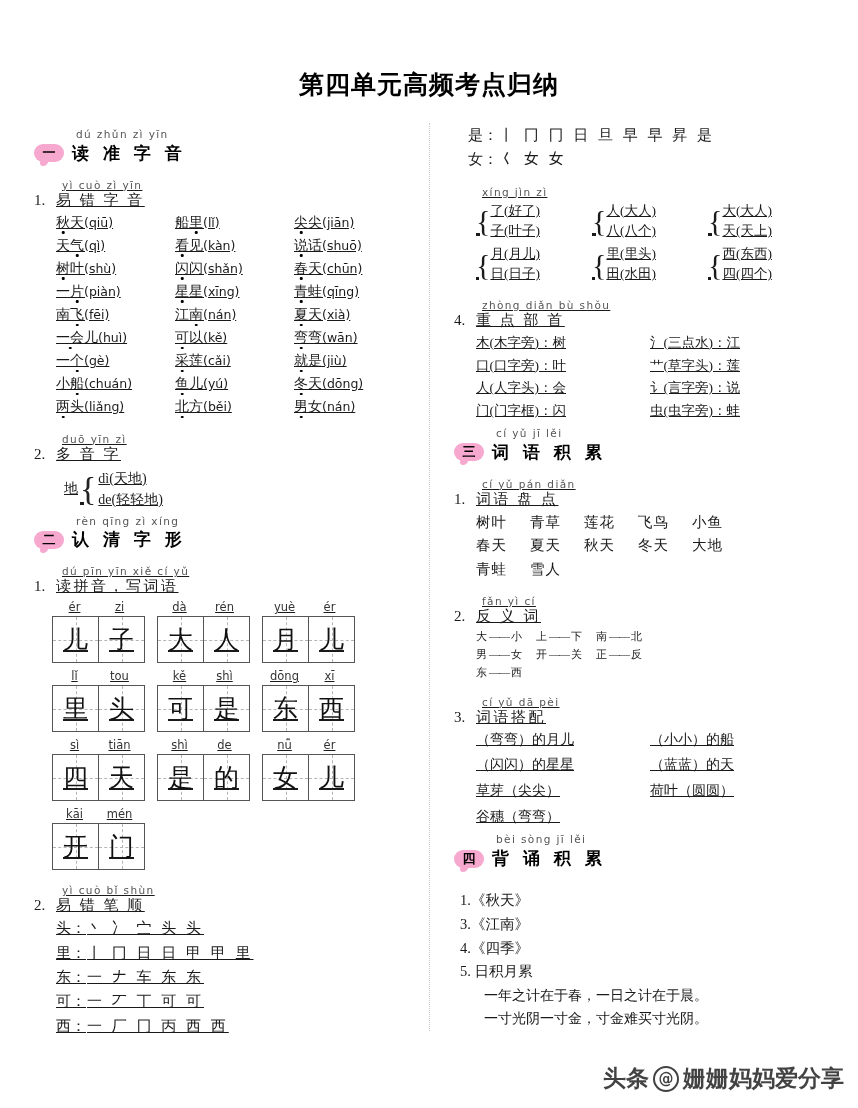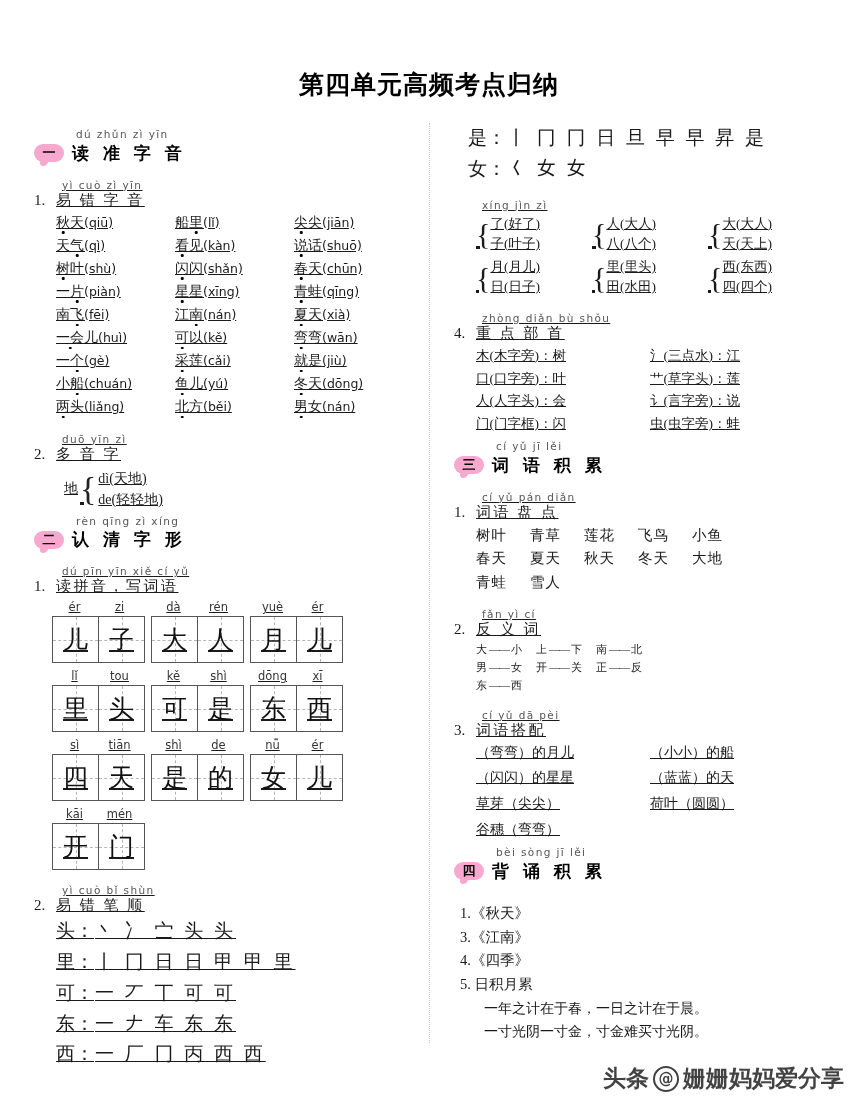--- a/index.html
+++ b/index.html
@@ -167,21 +167,21 @@
     font-family: "Liberation Serif", serif;
     color: #222;
     margin-right: 2px;
   }
   .duoyin .rows div { line-height: 1.5; white-space: nowrap; }
 
   
   .tzg-block { margin: 4px 0 0 18px; }
   .tzg-row {
     display: flex;
-    gap: 6px;
+    gap: 12px;
     margin-bottom: 6px;
   }
   .tzg-group { }
   .tzg-pylabels {
     display: flex;
     font-family: "DejaVu Sans", "Liberation Sans", sans-serif;
     font-size: 11.5px;
     color: #333;
     margin-bottom: 2px;
   }
@@ -214,21 +214,21 @@
   }
   .tzg-cell::after {
     content: "";
     position: absolute;
     top: 0; bottom: 0; left: 50%;
     border-left: 1px dashed #b5b5b5;
   }
   .tzg-char { position: relative; z-index: 2; }
 
   
-  .strokes { margin: 1px 0 0 22px; font-size: 19px; }
+  .strokes { margin: 1px 0 0 22px; font-size: 15px; }
   .strokes .line { line-height: 1.62; white-space: nowrap; }
   .strokes .stroke-seq { letter-spacing: 3px; margin-left: 1px; }
 
   
   .xjz {
     margin: 3px 0 0 22px;
     display: grid;
     grid-template-columns: repeat(3, 1fr);
     row-gap: 3px;
     font-size: 13.5px;
@@ -540,22 +540,22 @@
       </div>
 
       <div class="sub">
         <div class="sub-pinyin">yì cuò bǐ shùn</div>
         <div class="sub-head">
           <span class="sub-num">2.</span><span>易 错 笔 顺</span>
         </div>
         <div class="strokes" id="strokes-left">
             <div class="line"><span>头：</span><span class="stroke-seq">丶 冫 㝉 头 头</span></div>
             <div class="line"><span>里：</span><span class="stroke-seq">丨 冂 日 日 甲 甲 里</span></div>
+            <div class="line"><span>东：</span><span class="stroke-seq">一 𠂇 车 东 东</span></div>
             <div class="line"><span>可：</span><span class="stroke-seq">一 丆 丅 可 可</span></div>
-            <div class="line"><span>东：</span><span class="stroke-seq">一 𠂇 车 东 东</span></div>
             <div class="line"><span>西：</span><span class="stroke-seq">一 厂 冂 丙 西 西</span></div>
           </div>
       </div>
 
     </div>
 
     <div class="col col-right">
 
       <div class="strokes" id="strokes-right" style="margin-left:14px;margin-top:0;">
           <div class="line"><span>是：</span><span class="stroke-seq">丨 冂 冂 日 旦 早 早 昇 是</span></div>

